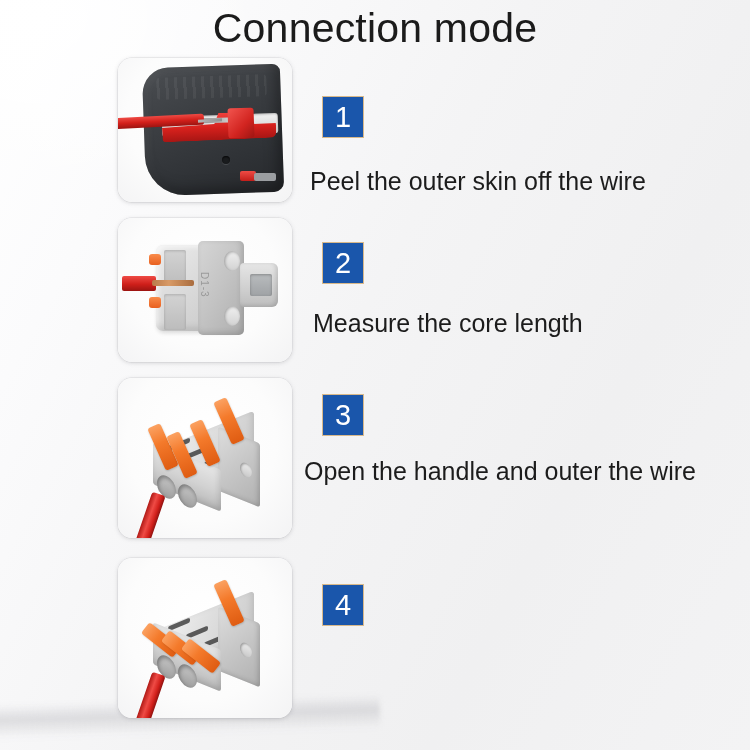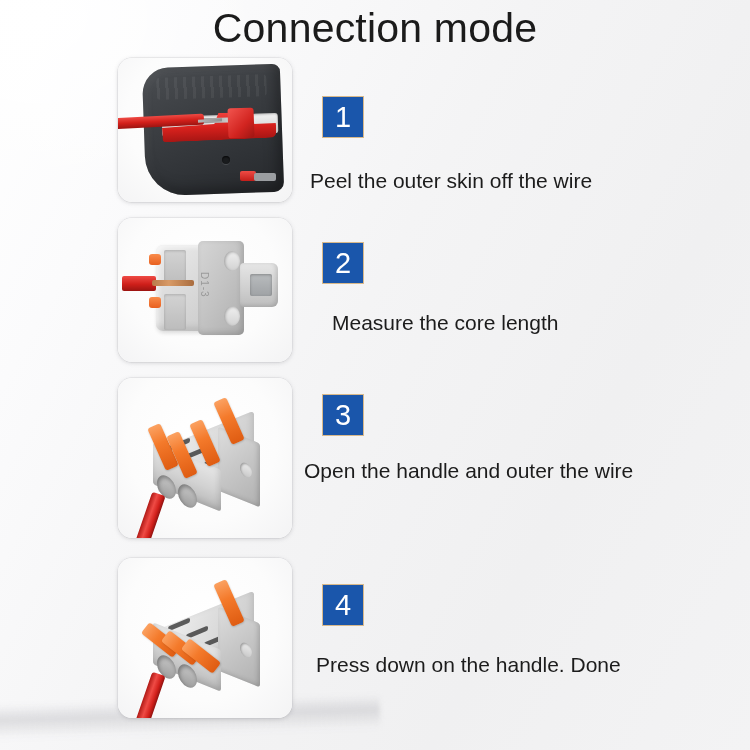--- a/index.html
+++ b/index.html
@@ -109,26 +109,26 @@
     font-weight: 400;
   }
   .step-1 .badge { left: 322px; top: 40px; }
   .step-2 .badge { left: 322px; top: 26px; }
   .step-3 .badge { left: 322px; top: 18px; }
   .step-4 .badge { left: 322px; top: 28px; }
 
   .caption {
     position: absolute;
     color: #1c1c1c;
-    font-size: 21px;
+    font-size: 25px;
     line-height: 34px;
     white-space: nowrap;
   }
   .step-1 .caption { left: 310px; top: 108px; }
-  .step-2 .caption { left: 313px; top: 90px; margin-left: 19px; }
+  .step-2 .caption { left: 313px; top: 90px; }
   .step-3 .caption { left: 304px; top: 78px; }
   .step-4 .caption { left: 316px; top: 92px; }
 
   
   .tool-body {
     position: absolute;
     left: 26px;
     top: 8px;
     width: 138px;
     height: 128px;
@@ -521,16 +521,15 @@
           <div class="c3-port-b"></div>
           <div class="lever lever-down" style="left:26px; top:50px;"></div>
           <div class="lever lever-down" style="left:46px; top:58px;"></div>
           <div class="lever lever-down" style="left:66px; top:66px;"></div>
           <div class="lever lever-up" style="left:94px; top:10px;"></div>
           <div class="c3-wire"></div>
         </div>
       </div>
     </div>
     <div class="badge">4</div>
-    <div class="caption">Press down on the handle. Done</div>
   </div>
 
 </div>
 
 </body></html>

